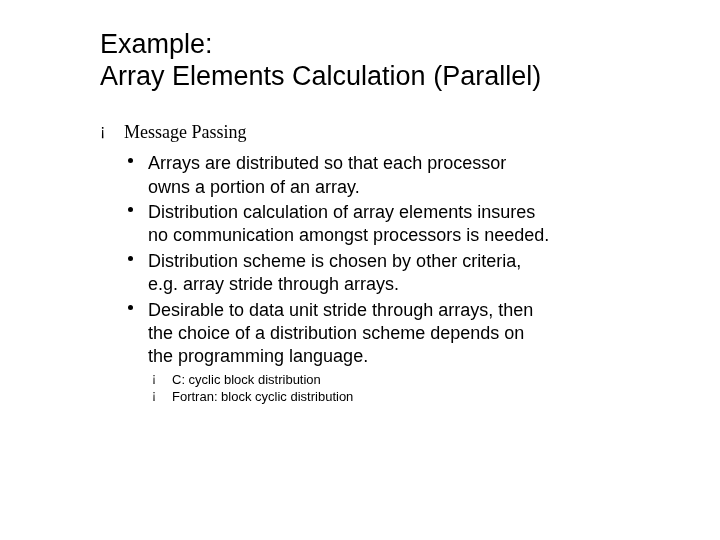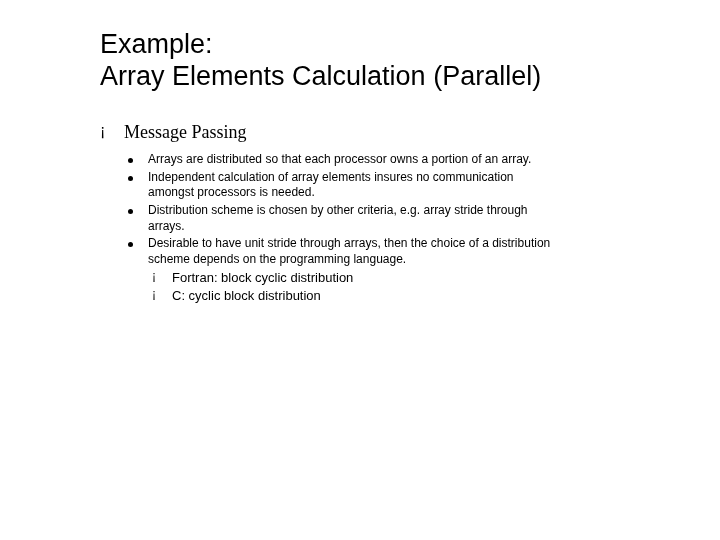--- a/index.html
+++ b/index.html
@@ -6,21 +6,21 @@
   html, body { width: 720px; height: 540px; background: #ffffff; font-family: Verdana, Geneva, sans-serif; color: #000; }
   .slide { width: 608px; height: 540px; padding: 28px 56px 28px 100px; position: relative; }
   .title { font-family: Arial, Helvetica, sans-serif; font-size: 27px; line-height: 1.2; font-weight: 400; margin-bottom: 28px; }
   .lvl1 { list-style: none; }
   .lvl1 > li { position: relative; padding-left: 24px; margin-bottom: 6px; }
   .lvl1 > li::before { content: "\00a1"; position: absolute; left: 0; top: 0; font-size: 16px; line-height: 1.3; color: #000; }
   .lvl1-label { font-family: Liberation Serif, serif; font-size: 18px; line-height: 1.3; }
   .lvl2 { list-style: none; margin-top: 8px; }
   .lvl2 > li { position: relative; padding-left: 24px; margin-bottom: 2px; }
   .lvl2 > li::before { content: ""; position: absolute; left: 4px; top: 6px; width: 5px; height: 5px; background: #000; border-radius: 50%; }
-  .lvl2-text { font-size: 12px; line-height: 1.3; }
+  .lvl2-text { font-size: 18px; line-height: 1.3; }
   .lvl3 { list-style: none; margin-top: 2px; }
   .lvl3 > li { position: relative; padding-left: 24px; margin-bottom: 0; }
   .lvl3 > li::before { content: "\00a1"; position: absolute; left: 4px; top: 0; font-size: 12px; line-height: 1.3; color: #000; }
   .lvl3-text { font-size: 13px; line-height: 1.35; font-family: Arial, Helvetica, sans-serif; }
 </style>
 </head>
 <body>
 
 <div class="slide">
   <h1 class="title" style="white-space: pre-line;">Example:
@@ -28,32 +28,32 @@
 
   <ul class="lvl1">
     <li>
       <div class="lvl1-label">Message Passing</div>
 
       <ul class="lvl2">
         <li>
           <div class="lvl2-text">Arrays are distributed so that each processor owns a portion of an array.</div>
         </li>
         <li>
-          <div class="lvl2-text">Independent calculation of array elements insures no communication amongst processors is needed.</div>
+          <div class="lvl2-text">Distribution calculation of array elements insures no communication amongst processors is needed.</div>
         </li>
         <li>
           <div class="lvl2-text">Distribution scheme is chosen by other criteria, e.g. array stride through arrays.</div>
         </li>
         <li>
-          <div class="lvl2-text">Desirable to have unit stride through arrays, then the choice of a distribution scheme depends on the programming language.</div>
+          <div class="lvl2-text">Desirable to data unit stride through arrays, then the choice of a distribution scheme depends on the programming language.</div>
           <ul class="lvl3">
             <li>
-              <div class="lvl3-text">Fortran: block cyclic distribution</div>
+              <div class="lvl3-text">C: cyclic block distribution</div>
             </li>
             <li>
-              <div class="lvl3-text">C: cyclic block distribution</div>
+              <div class="lvl3-text">Fortran: block cyclic distribution</div>
             </li>
           </ul>
         </li>
       </ul>
     </li>
   </ul>
 </div>
 
 </body></html>

